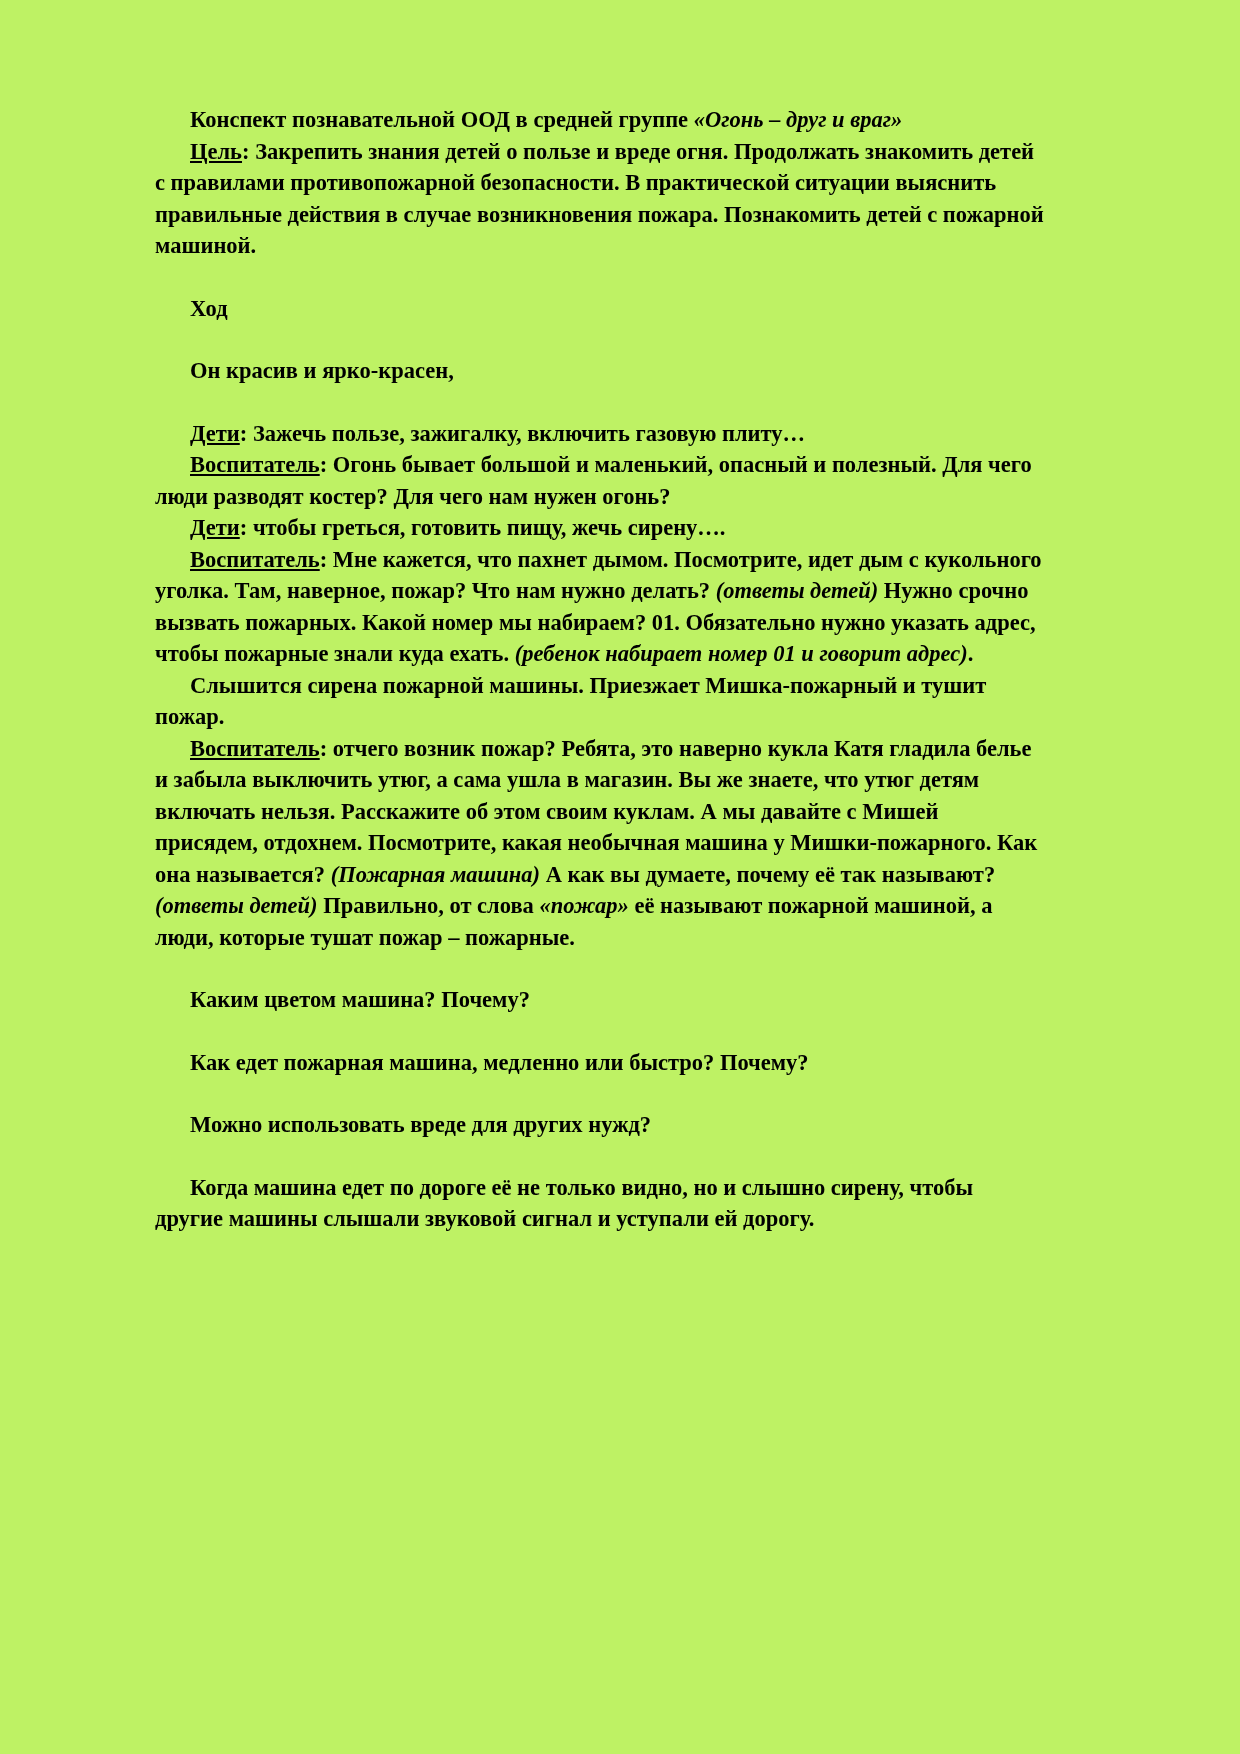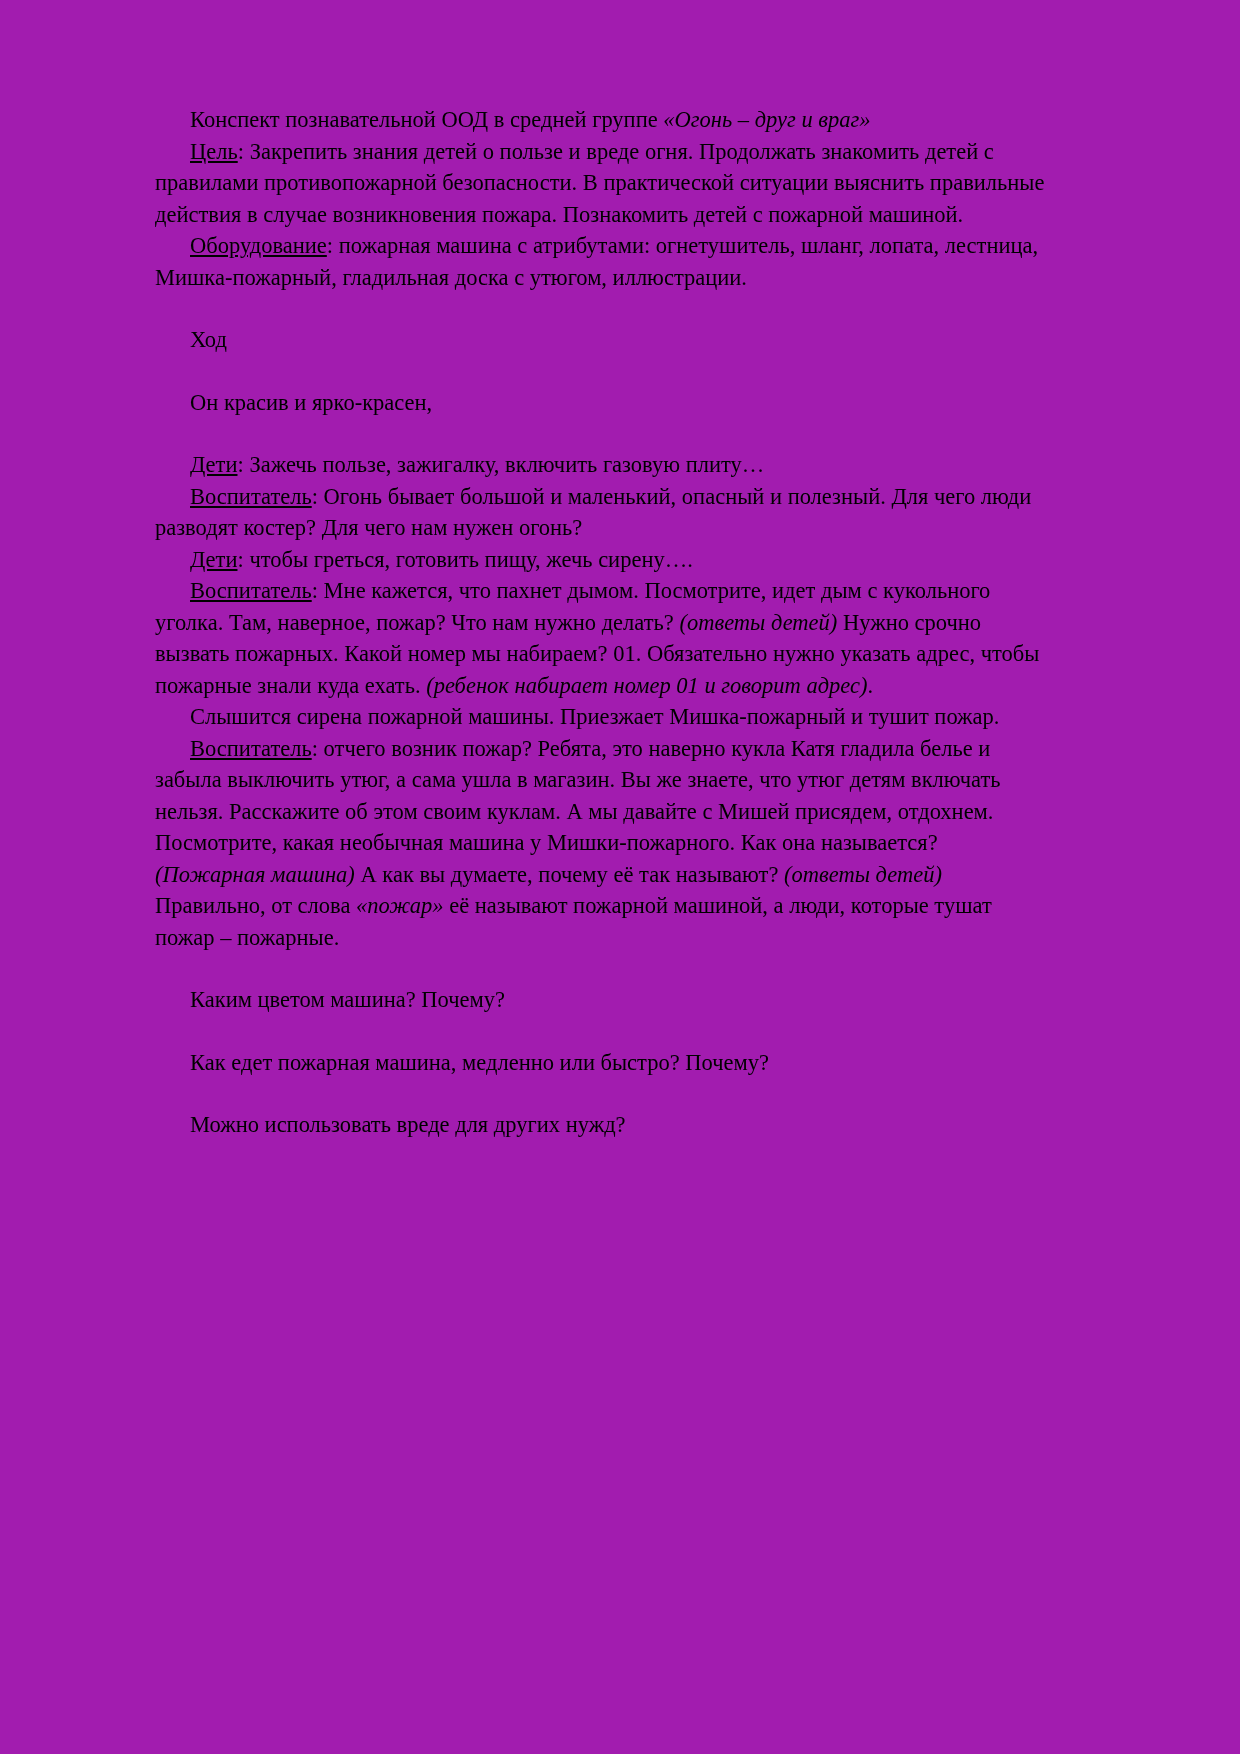--- a/index.html
+++ b/index.html
@@ -12,23 +12,24 @@
     width: 1240px;
     height: 1754px;
     font-family: "Liberation Serif", "DejaVu Serif", serif;
     color: #000000;
     -webkit-font-smoothing: antialiased;
   }
   .page {
     position: relative;
     width: 1240px;
     height: 1754px;
-    background: #a21caf;
+    background: #bef264;
     box-sizing: border-box;
     padding: 104px 195px 0px 155px;
+    font-weight: bold;
   }
   .doc-body {
     width: 890px;
     font-size: 22.5px;
     line-height: 31.5px;
     text-align: left;
   }
   p {
     margin: 0;
     padding: 0;
@@ -54,28 +55,28 @@
 </head>
 <body>
 
 <div class="page">
   <div class="doc-body">
 
     <p class="tight"><span>Конспект познавательной ООД в средней группе </span><span class="it">«Огонь – друг и враг»</span></p>
 
     <div id="paragraph-container">
         <p class="tight"><span class="u">Цель</span><span>: </span><span>Закрепить знания детей о пользе и вреде огня. Продолжать знакомить детей с правилами противопожарной безопасности. В практической ситуации выяснить правильные действия в случае возникновения пожара. Познакомить детей с пожарной машиной.</span></p>
-        <p class="tight"><span class="u">Оборудование</span><span>: </span><span>пожарная машина с атрибутами: огнетушитель, шланг, лопата, лестница, Мишка-пожарный, гладильная доска с утюгом, иллюстрации.</span></p>
         <p class="spaced"><span>Ход</span></p>
         <p class="spaced"><span>Он красив и ярко-красен,</span></p>
         <p class="spaced"><span class="u">Дети</span><span>: </span><span>Зажечь пользе, зажигалку, включить газовую плиту…</span></p>
         <p class="tight"><span class="u">Воспитатель</span><span>: </span><span>Огонь бывает большой и маленький, опасный и полезный. Для чего люди разводят костер? Для чего нам нужен огонь?</span></p>
         <p class="tight"><span class="u">Дети</span><span>: </span><span>чтобы греться, готовить пищу, жечь сирену….</span></p>
         <p class="tight"><span class="u">Воспитатель</span><span>: </span><span>Мне кажется, что пахнет дымом. Посмотрите, идет дым с кукольного уголка. Там, наверное, пожар? Что нам нужно делать? </span><span class="it">(ответы детей)</span><span> Нужно срочно вызвать пожарных. Какой номер мы набираем? 01. Обязательно нужно указать адрес, чтобы пожарные знали куда ехать. </span><span class="it">(ребенок набирает номер 01 и говорит адрес)</span><span>.</span></p>
         <p class="tight"><span>Слышится сирена пожарной машины. Приезжает Мишка-пожарный и тушит пожар.</span></p>
         <p class="tight"><span class="u">Воспитатель</span><span>: </span><span>отчего возник пожар? Ребята, это наверно кукла Катя гладила белье и забыла выключить утюг, а сама ушла в магазин. Вы же знаете, что утюг детям включать нельзя. Расскажите об этом своим куклам. А мы давайте с Мишей присядем, отдохнем. Посмотрите, какая необычная машина у Мишки-пожарного. Как она называется? </span><span class="it">(Пожарная машина)</span><span> А как вы думаете, почему её так называют? </span><span class="it">(ответы детей)</span><span> Правильно, от слова </span><span class="it">«пожар»</span><span> её называют пожарной машиной, а люди, которые тушат пожар – пожарные.</span></p>
         <p class="spaced"><span>Каким цветом машина? Почему?</span></p>
         <p class="spaced"><span>Как едет пожарная машина, медленно или быстро? Почему?</span></p>
         <p class="spaced"><span>Можно использовать вреде для других нужд?</span></p>
+        <p class="spaced"><span>Когда машина едет по дороге её не только видно, но и слышно сирену, чтобы другие машины слышали звуковой сигнал и уступали ей дорогу.</span></p>
       </div>
 
   </div>
 </div>
 
 </body></html>

